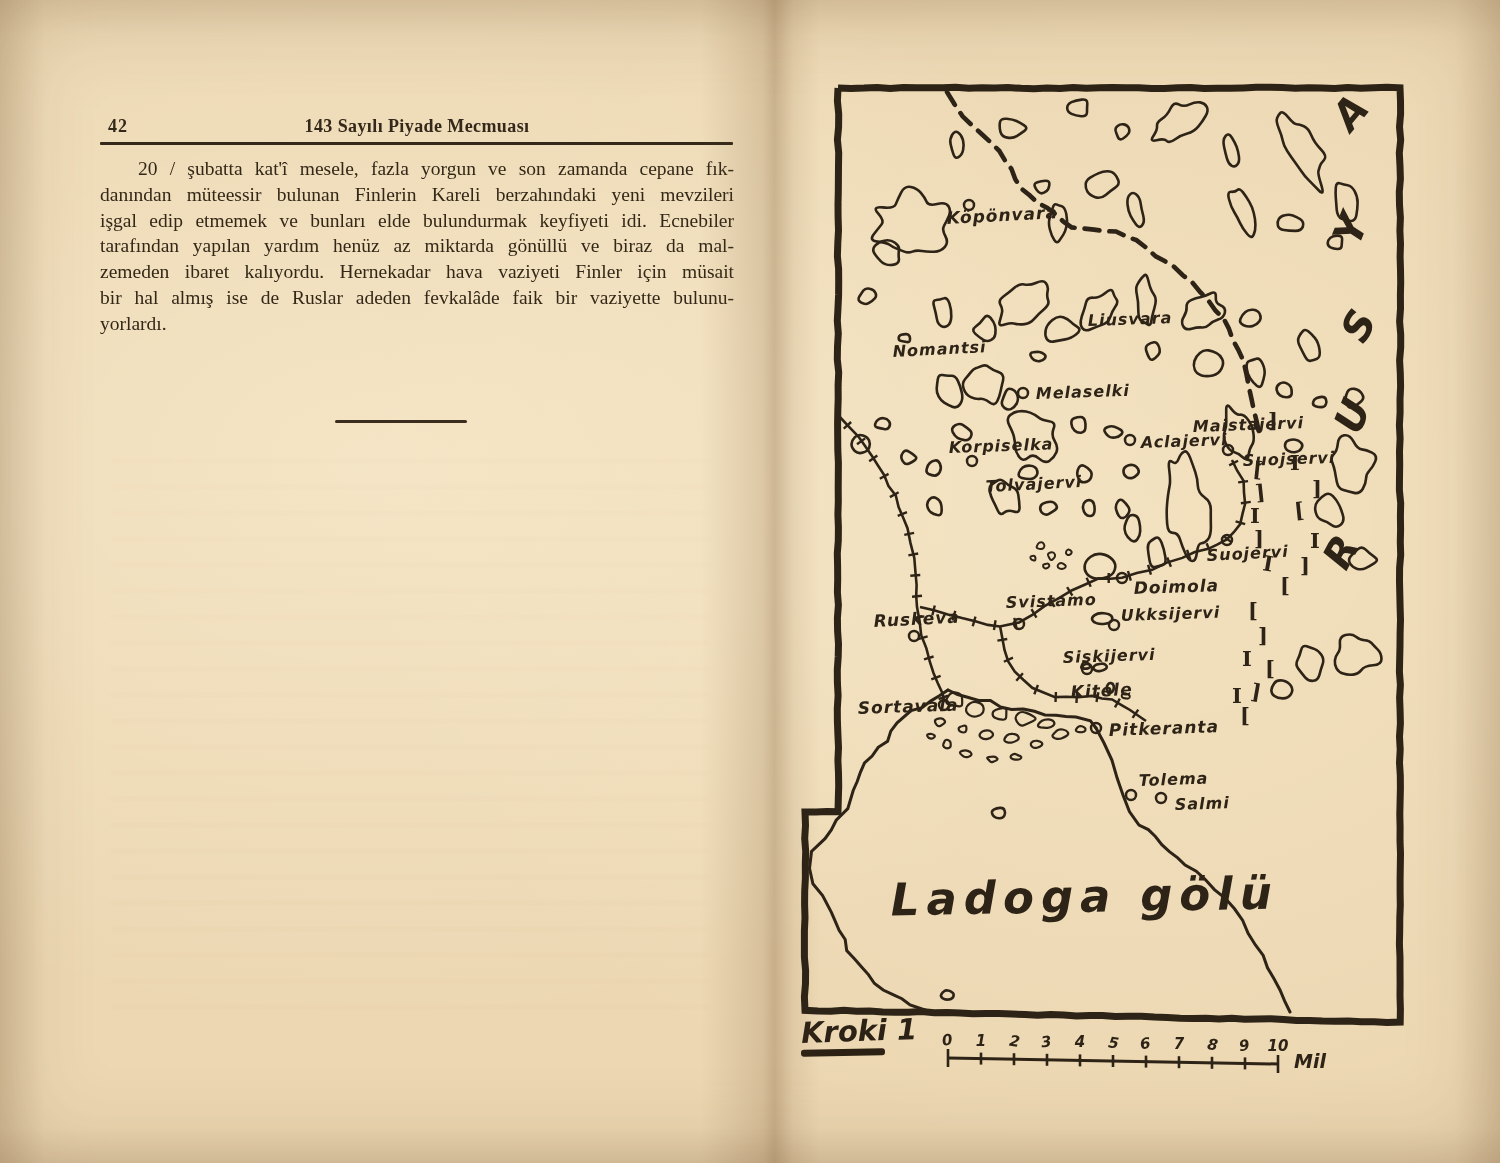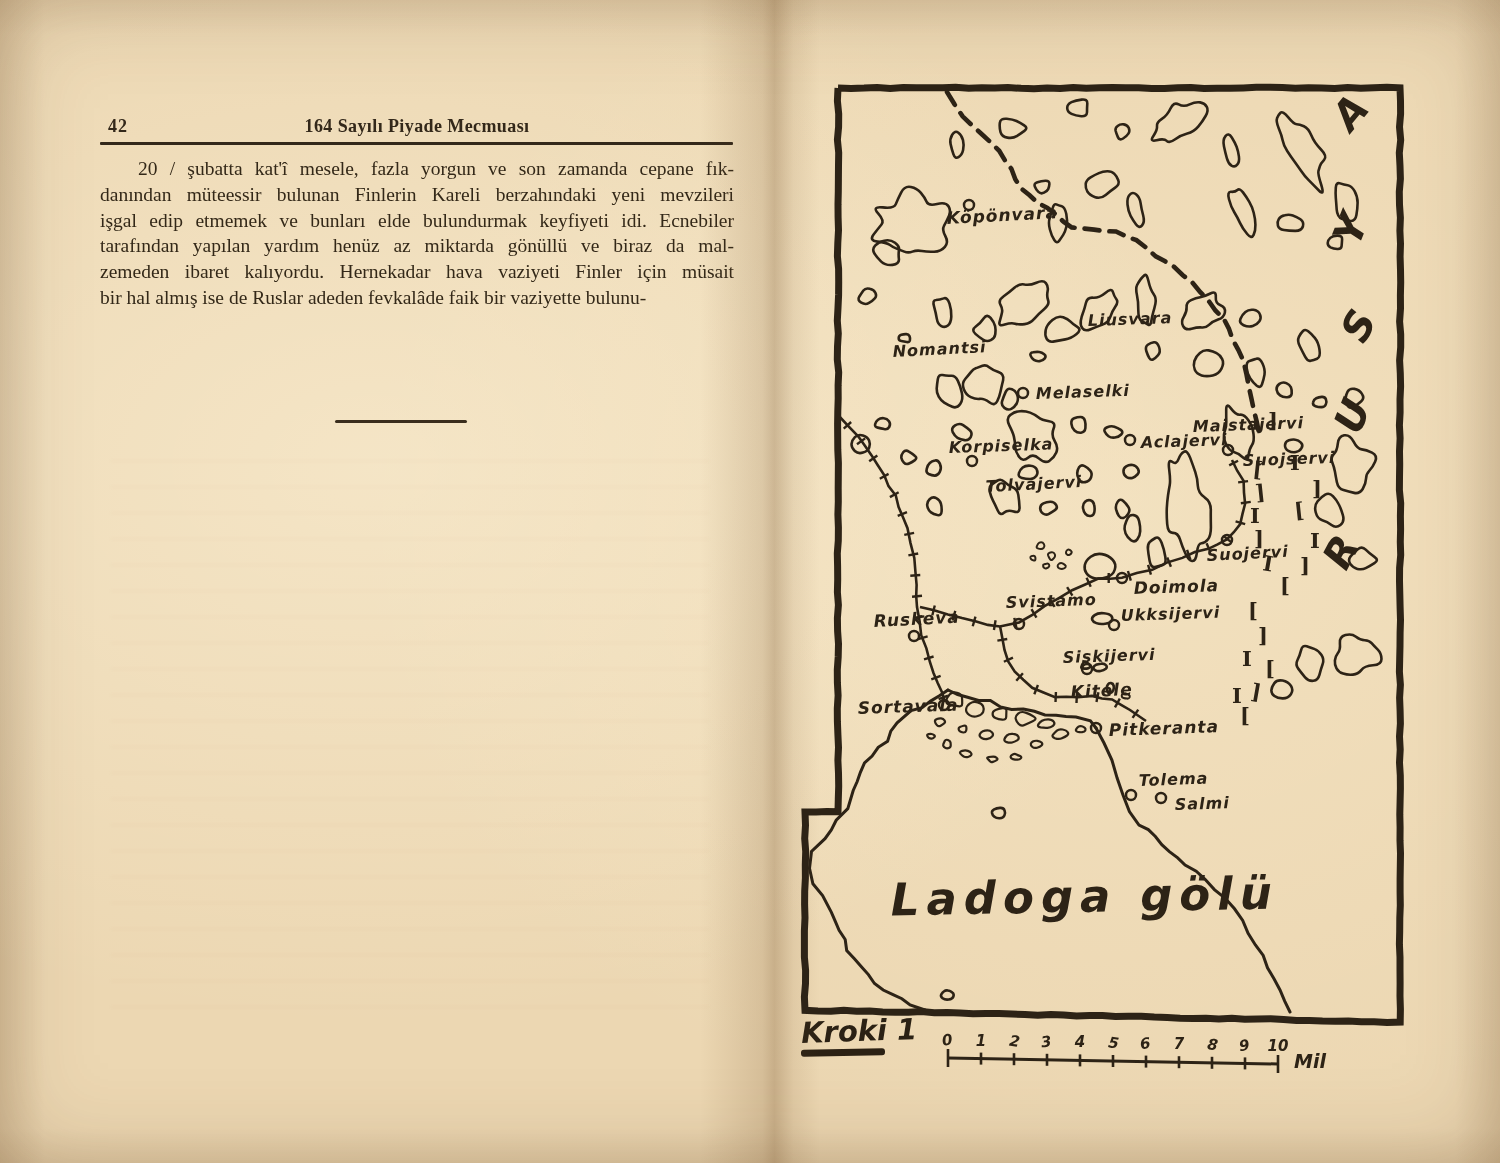--- a/index.html
+++ b/index.html
@@ -43,29 +43,30 @@
 </style>
 </head>
 <body>
 
 <div id="scan-root">
   <div class="paper-tone"></div>
   <div class="bleed-through"></div>
 
   <div>
     <div class="pg-num">42</div>
-    <div class="journal-title">164 Sayılı Piyade Mecmuası</div>
+    <div class="journal-title">143 Sayılı Piyade Mecmuası</div>
     <div class="header-rule"></div>
     <div class="paragraph" id="paragraph">
         <div class="pline">20 / şubatta kat'î mesele, fazla yorgun ve son zamanda cepane fık-</div>
         <div class="pline">danından müteessir bulunan Finlerin Kareli berzahındaki  yeni mevzileri</div>
         <div class="pline">işgal edip etmemek ve bunları elde bulundurmak keyfiyeti idi. Ecnebiler</div>
         <div class="pline">tarafından yapılan yardım henüz az miktarda gönüllü ve biraz da  mal-</div>
         <div class="pline">zemeden ibaret kalıyordu. Hernekadar hava vaziyeti  Finler için müsait</div>
         <div class="pline">bir hal almış ise de Ruslar adeden fevkalâde faik bir vaziyette  bulunu-</div>
+        <div class="pline">yorlardı.</div>
       </div>
     <div class="section-divider"></div>
   </div>
 
   <div>
     <svg id="map-svg" width="1500" height="1163" viewBox="0 0 1500 1163">
         <g>
           <path d="M838,88 L851.1,88.4 L864.1,88.1 L877.2,87.4 L890.3,88.6 L903.3,87.5 L916.4,87.8 L929.5,87.8 L942.6,87.7 L955.6,87.3 L968.7,88.3 L981.8,87.7 L994.8,87.9 L1007.9,87.6 L1021.0,88.3 L1034.0,88.7 L1047.1,87.9 L1060.2,88.6 L1073.3,87.4 L1086.3,88.2 L1099.4,87.7 L1112.5,87.6 L1125.5,87.8 L1138.6,87.7 L1151.7,88.4 L1164.7,88.6 L1177.8,87.7 L1190.9,87.4 L1204.0,88.5 L1217.0,88.3 L1230.1,88.3 L1243.2,87.9 L1256.2,87.3 L1269.3,87.3 L1282.4,87.5 L1295.4,88.2 L1308.5,87.8 L1321.6,87.9 L1334.7,88.6 L1347.7,87.6 L1360.8,88.3 L1373.9,87.7 L1386.9,87.3 L1400.0,87.8 L1400.5,101.0 L1400.6,113.9 L1399.5,126.9 L1400.7,139.9 L1399.3,152.9 L1400.0,165.8 L1400.4,178.8 L1399.3,191.8 L1399.5,204.8 L1400.4,217.7 L1399.9,230.7 L1400.5,243.7 L1400.1,256.6 L1400.5,269.6 L1400.7,282.6 L1400.4,295.6 L1400.5,308.5 L1399.6,321.5 L1400.7,334.5 L1400.7,347.4 L1399.6,360.4 L1400.3,373.4 L1400.6,386.4 L1400.0,399.3 L1400.1,412.3 L1399.4,425.3 L1400.1,438.3 L1399.5,451.2 L1399.7,464.2 L1399.5,477.2 L1399.4,490.1 L1400.7,503.1 L1400.4,516.1 L1400.6,529.1 L1400.3,542.0 L1400.7,555.0 L1399.6,568.0 L1399.5,580.9 L1399.8,593.9 L1400.1,606.9 L1400.5,619.9 L1400.1,632.8 L1400.0,645.8 L1399.7,658.8 L1399.4,671.8 L1400.4,684.7 L1399.6,697.7 L1400.1,710.7 L1400.4,723.6 L1399.5,736.6 L1400.2,749.6 L1399.5,762.6 L1400.3,775.5 L1400.4,788.5 L1400.1,801.5 L1399.8,814.4 L1400.1,827.4 L1400.0,840.4 L1400.5,853.4 L1400.3,866.3 L1400.1,879.3 L1400.1,892.3 L1400.3,905.3 L1399.8,918.2 L1399.7,931.2 L1399.4,944.2 L1400.0,957.1 L1400.0,970.1 L1400.1,983.1 L1400.0,996.1 L1400.4,1009.0 L1400.2,1022.0 L1387.1,1022.4 L1374.1,1021.8 L1361.2,1021.8 L1348.3,1020.9 L1335.3,1021.3 L1322.4,1021.1 L1309.5,1020.4 L1296.5,1020.6 L1283.6,1019.4 L1270.7,1018.7 L1257.7,1019.0 L1244.8,1019.2 L1231.9,1018.3 L1218.9,1018.9 L1206.0,1018.2 L1193.0,1018.4 L1180.1,1018.2 L1167.2,1017.5 L1154.2,1017.0 L1141.3,1016.2 L1128.4,1016.2 L1115.4,1016.4 L1102.5,1015.4 L1089.6,1015.4 L1076.6,1016.0 L1063.7,1015.1 L1050.8,1014.4 L1037.8,1015.2 L1024.9,1014.6 L1012.0,1014.0 L999.0,1013.4 L986.1,1013.4 L973.1,1013.7 L960.2,1012.9 L947.3,1012.4 L934.3,1012.8 L921.4,1011.6 L908.5,1012.3 L895.5,1012.2 L882.6,1011.9 L869.7,1011.1 L856.7,1011.3 L843.8,1010.2 L830.9,1011.2 L817.9,1010.9 L805.0,1010.3 L804.4,996.8 L805.5,983.6 L805.6,970.4 L804.4,957.2 L804.4,944.0 L804.4,930.8 L805.0,917.6 L804.6,904.4 L804.7,891.2 L805.4,878.0 L805.3,864.8 L805.7,851.6 L804.7,838.4 L805.5,825.2 L805.0,812.0 L816.0,811.9 L827.0,811.4 L838.0,811.7 L838.3,799.1 L838.7,786.1 L838.5,773.2 L837.9,760.3 L838.5,747.4 L837.9,734.4 L837.4,721.5 L837.3,708.6 L838.1,695.6 L837.4,682.7 L837.3,669.8 L838.2,656.9 L838.5,643.9 L837.6,631.0 L837.4,618.1 L838.4,605.1 L837.4,592.2 L837.7,579.3 L837.6,566.4 L837.3,553.4 L838.3,540.5 L838.4,527.6 L837.9,514.6 L838.3,501.7 L838.2,488.8 L838.3,475.9 L838.4,462.9 L837.8,450.0 L837.7,437.1 L837.6,424.1 L837.8,411.2 L838.2,398.3 L838.1,385.4 L838.7,372.4 L837.3,359.5 L837.5,346.6 L838.3,333.6 L837.3,320.7 L838.0,307.8 L838.6,294.9 L838.7,281.9 L838.6,269.0 L837.4,256.1 L837.8,243.1 L838.5,230.2 L838.1,217.3 L838.0,204.4 L838.3,191.4 L838.4,178.5 L838.5,165.6 L838.7,152.6 L837.4,139.7 L838.6,126.8 L838.7,113.9 L837.4,100.9 L838.0,88.0" fill="none" stroke="#2d2316" stroke-width="7" stroke-linejoin="miter"></path>
         </g>
         <g>

